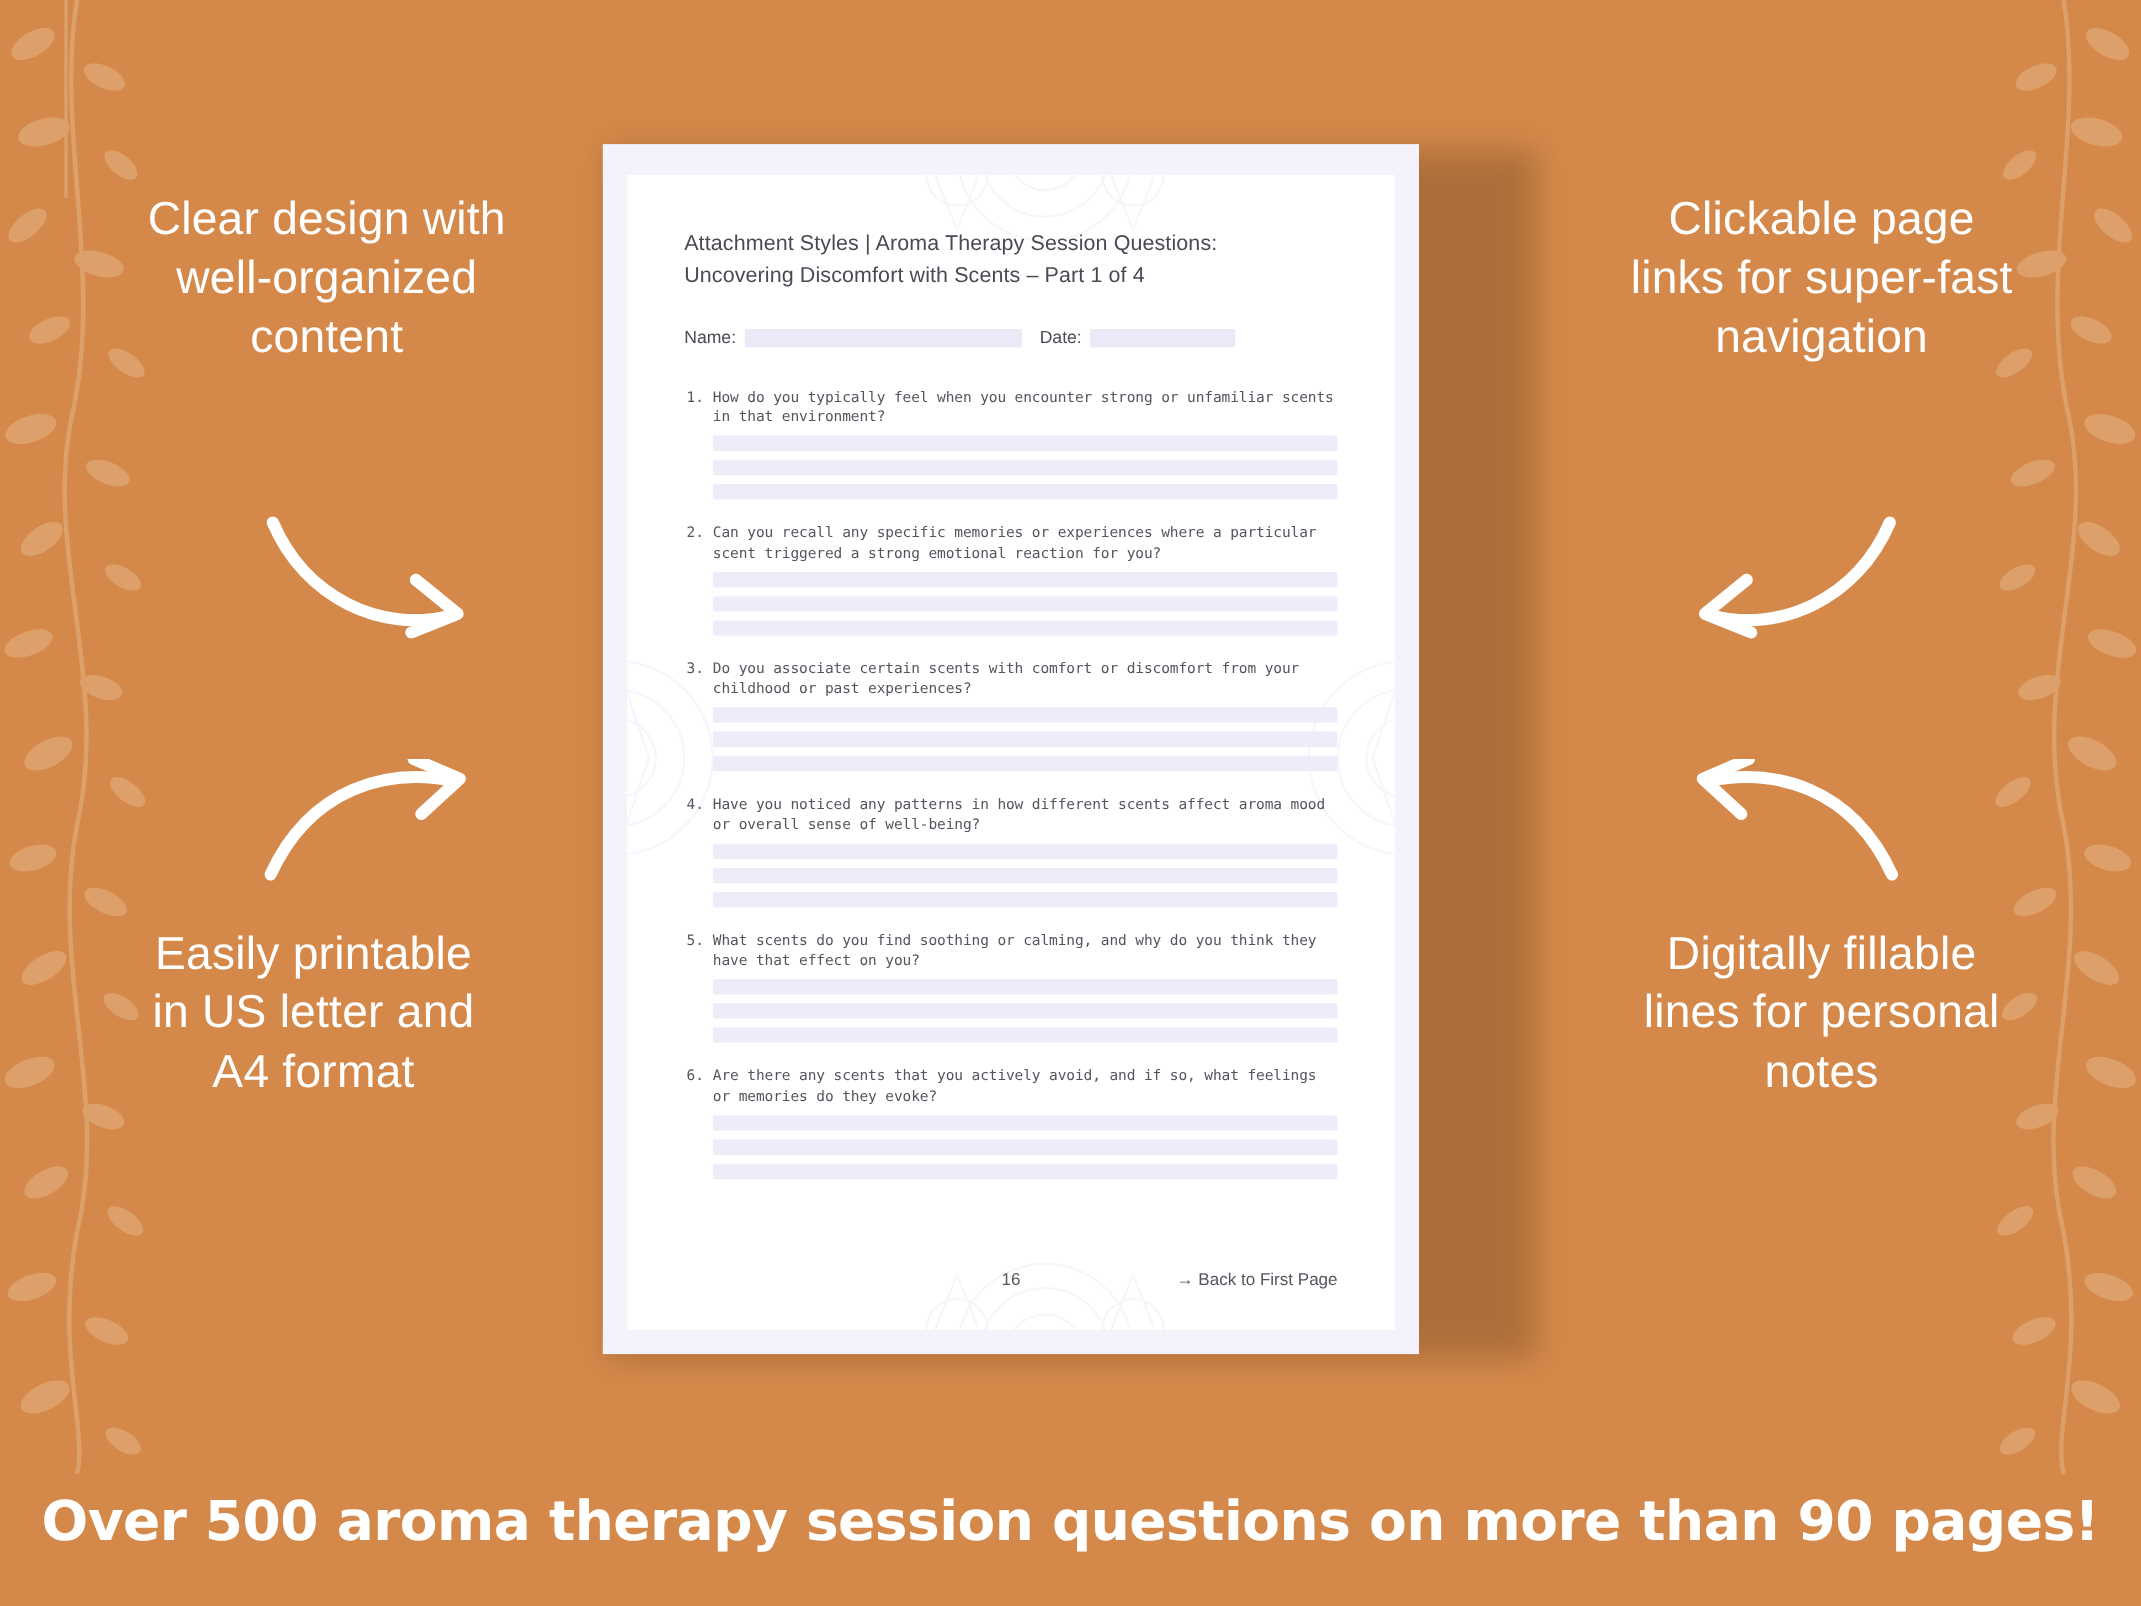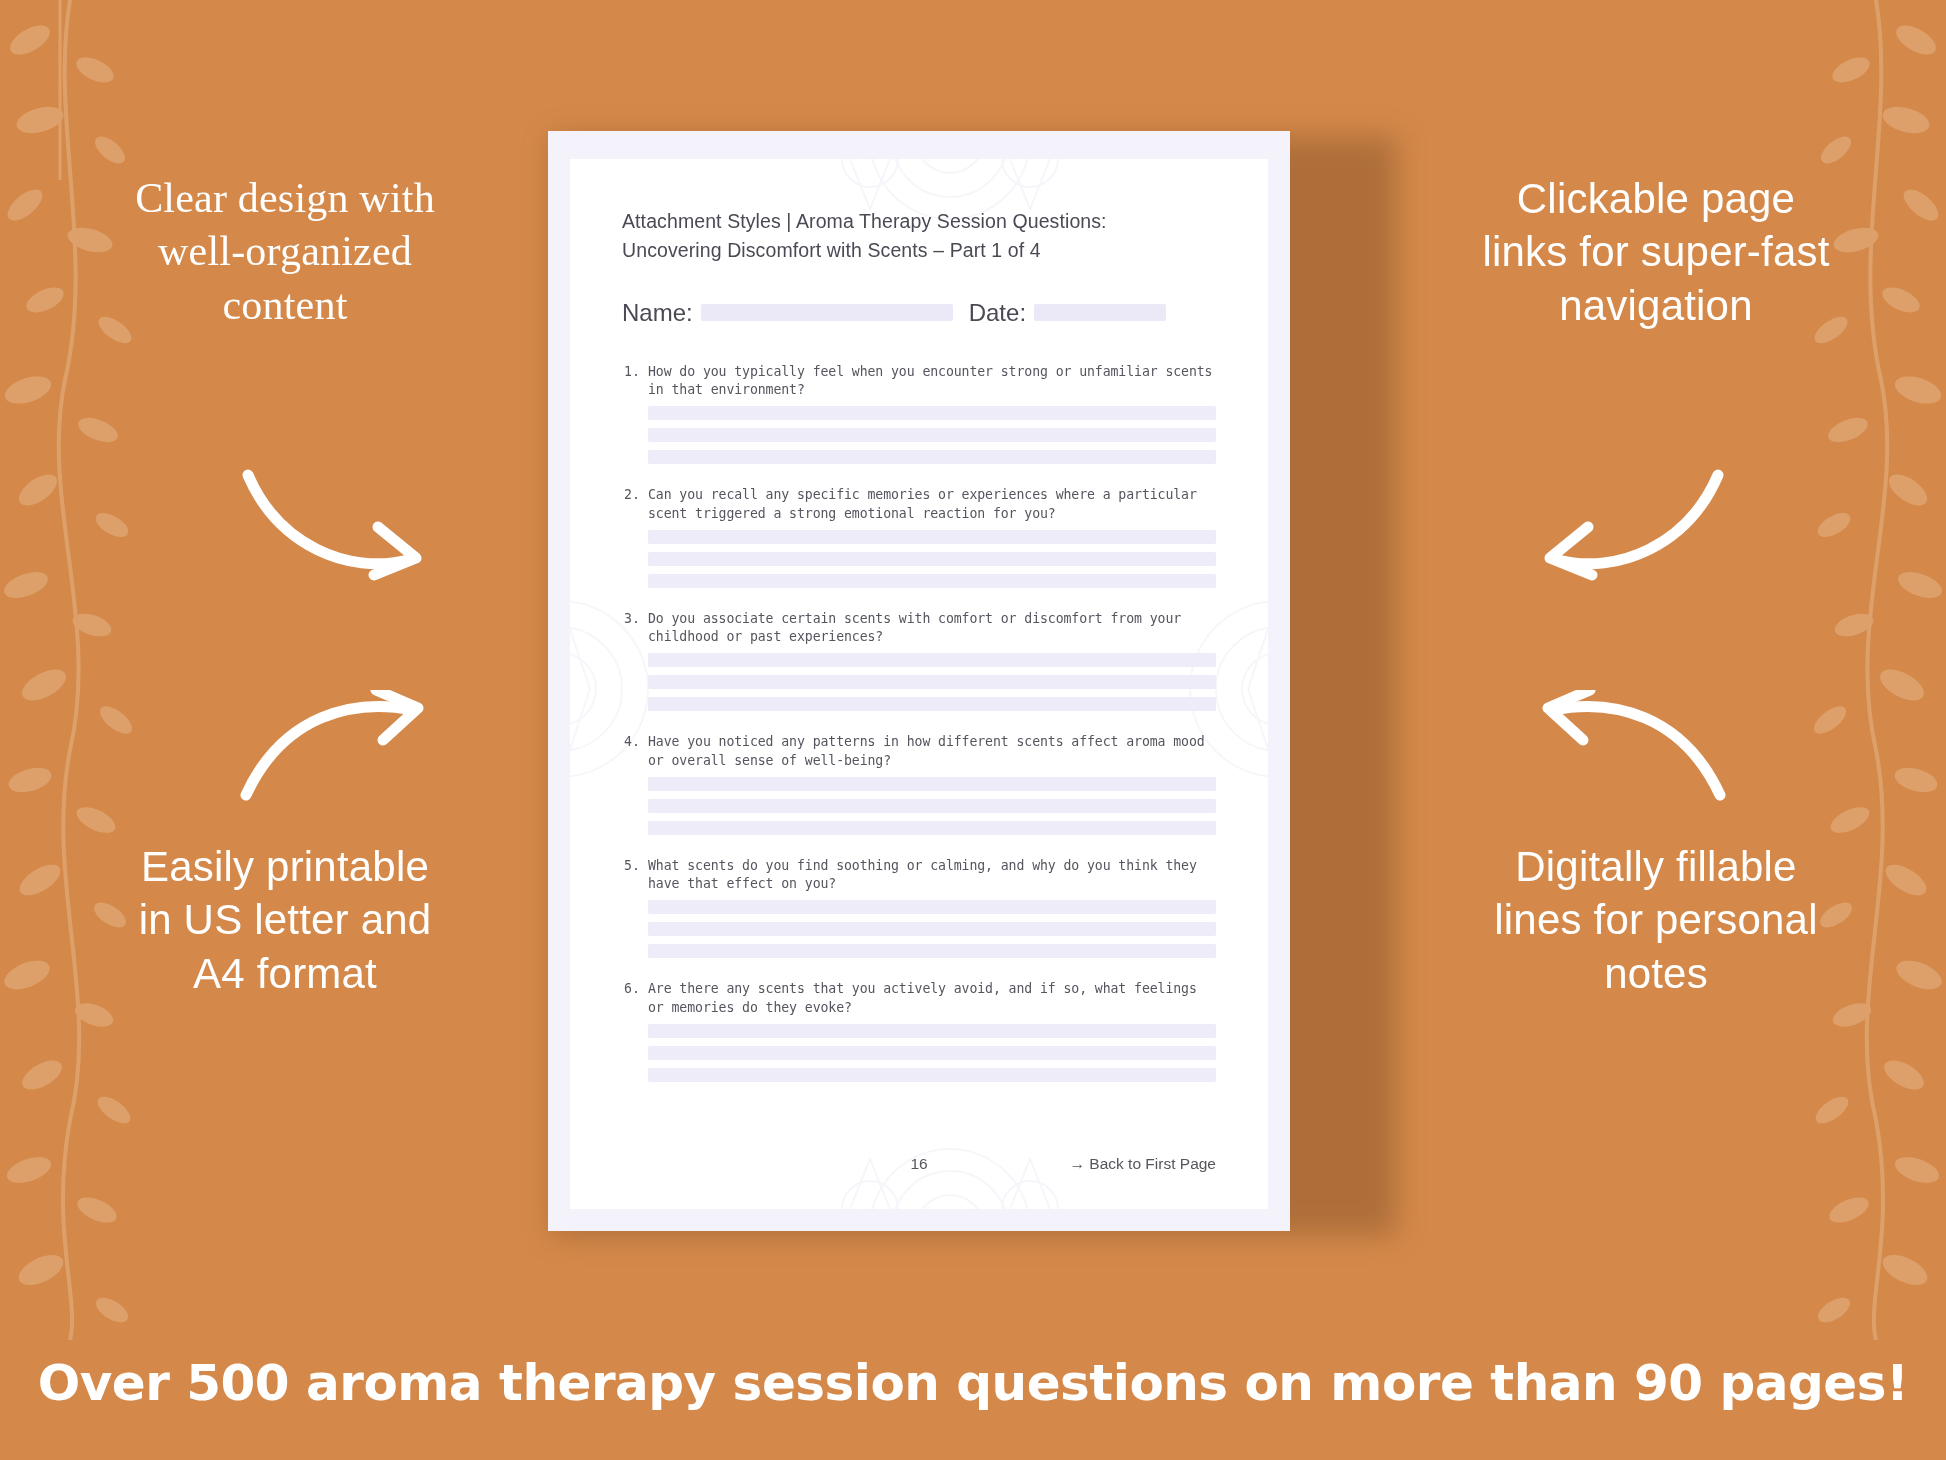--- a/index.html
+++ b/index.html
@@ -67,21 +67,21 @@
     color: #4a4a55;
     font-size: 19.5px;
     line-height: 1.48;
     letter-spacing: 0.1px;
   }
   .name-date-row {
     display: flex;
     align-items: center;
     margin-top: 34px;
     color: #4a4a55;
-    font-size: 24px;
+    font-size: 16px;
   }
   .field-label { white-space: nowrap; }
   .field-line {
     height: 17px;
     background: #ebe9f7;
     margin-left: 8px;
     border-radius: 2px;
   }
   .field-line.name { width: 252px; }
   .field-line.date { width: 132px; }
@@ -140,21 +140,21 @@
 
   
   .promo {
     position: absolute;
     color: #ffffff;
     text-align: center;
     font-size: 42px;
     line-height: 1.27;
     letter-spacing: 0.2px;
   }
-  .promo.tl { left: 120px;  top: 172px;  width: 330px; font-family: Liberation Serif, serif; }
+  .promo.tl { left: 132px;  top: 172px;  width: 330px; }
   .promo.bl { left: 120px;  top: 840px;  width: 330px; }
   .promo.tr { right: 110px; top: 172px;  width: 360px; }
   .promo.br { right: 110px; top: 840px;  width: 360px; }
 
   .arrow { position: absolute; pointer-events: none; }
   .arrow.a1 { left: 238px;  top: 465px; }
   .arrow.a2 { left: 238px;  top: 690px; }
   .arrow.a3 { right: 218px; top: 465px; }
   .arrow.a4 { right: 218px; top: 690px; }
 

